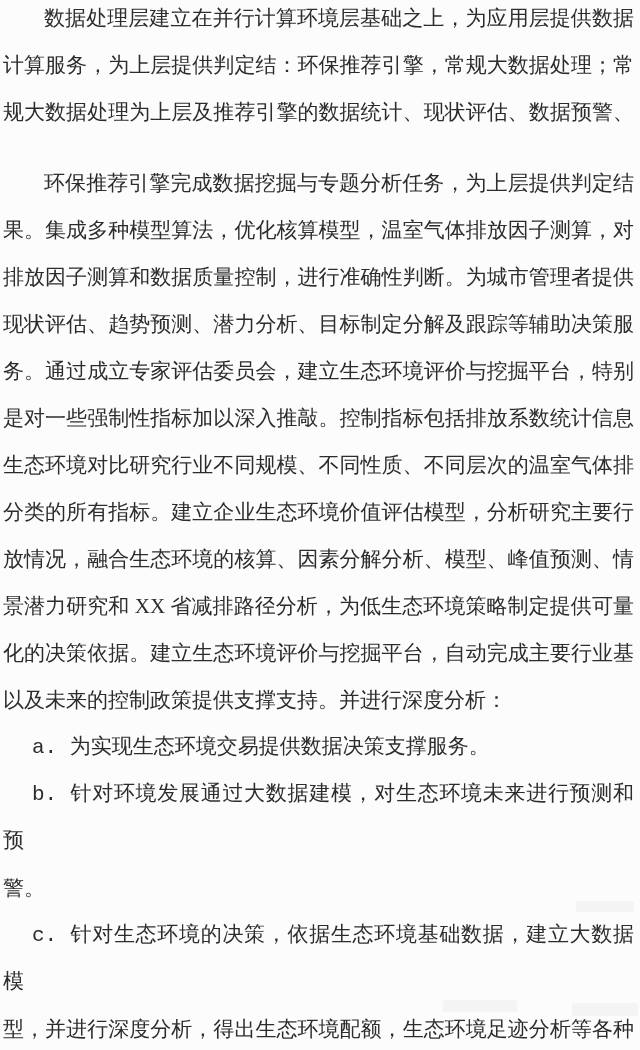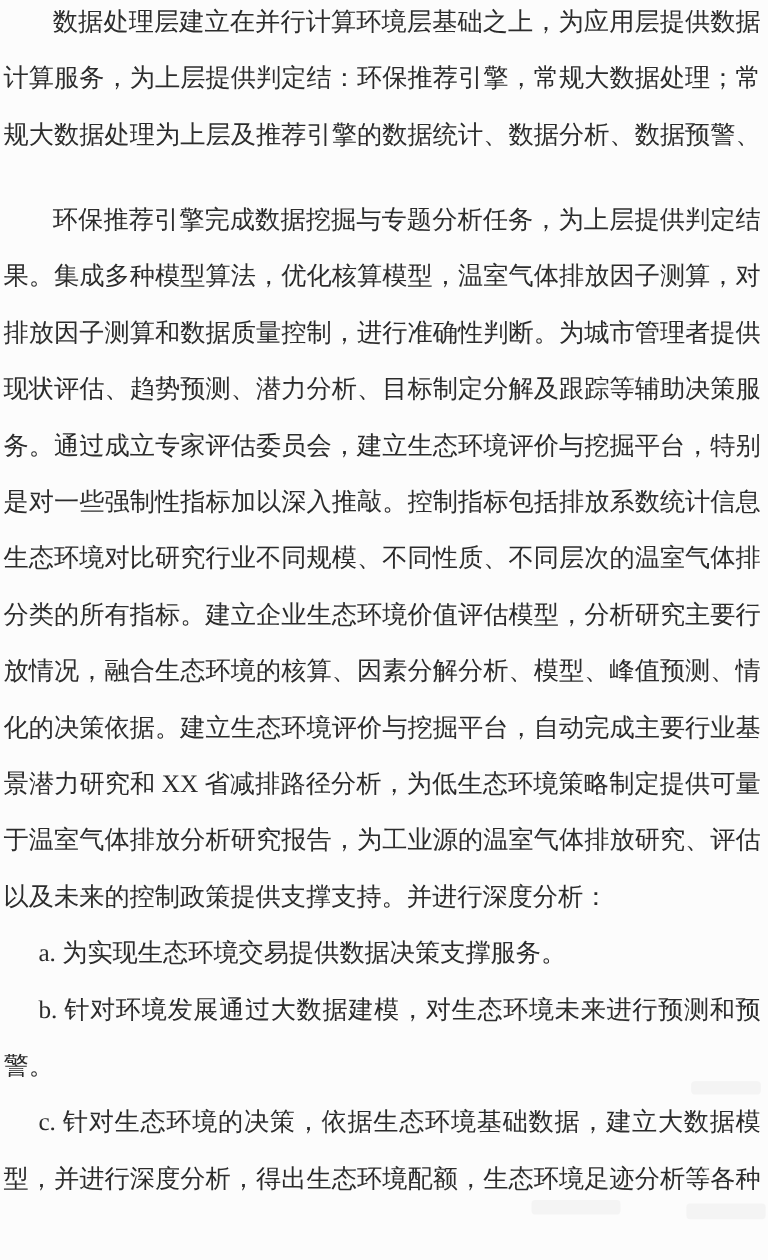--- a/index.html
+++ b/index.html
@@ -25,54 +25,53 @@
   .gap-before { margin-top: 24px; }
   .line {
     text-align: justify;
     text-justify: inter-character;
     min-height: 47px;
   }
   .line.fill {
     text-align-last: justify;
   }
   .p-main > .line:first-child { text-indent: 41px; }
-  .p-item > .line:first-child { text-indent: 29px; }
+  .p-item > .line:first-child { text-indent: 29px; font-family: Liberation Mono, monospace; }
   .artifact {
     position: absolute;
     background: #efefef;
     opacity: 0.6;
     border-radius: 3px;
     pointer-events: none;
   }
   .a1 { left: 443px; top: 1000px; width: 74px; height: 12px; }
   .a2 { left: 572px; top: 1003px; width: 66px; height: 13px; }
   .a3 { left: 576px; top: 901px; width: 58px; height: 11px; }
 </style>
 </head>
 <body style="background: rgb(252, 252, 252);">
 
 <div class="doc" id="doc" style="color: rgb(44, 44, 44);">
     <div class="para p-main">
       <div class="line fill">数据处理层建立在并行计算环境层基础之上，为应用层提供数据</div>
       <div class="line fill">计算服务，为上层提供判定结：环保推荐引擎，常规大数据处理；常</div>
-      <div class="line fill">规大数据处理为上层及推荐引擎的数据统计、数据分析、数据预警、</div>
+      <div class="line fill">规大数据处理为上层及推荐引擎的数据统计、现状评估、数据预警、</div>
     </div>
     <div class="para p-main gap-before">
       <div class="line fill">环保推荐引擎完成数据挖掘与专题分析任务，为上层提供判定结</div>
       <div class="line fill">果。集成多种模型算法，优化核算模型，温室气体排放因子测算，对</div>
       <div class="line fill">排放因子测算和数据质量控制，进行准确性判断。为城市管理者提供</div>
       <div class="line fill">现状评估、趋势预测、潜力分析、目标制定分解及跟踪等辅助决策服</div>
       <div class="line fill">务。通过成立专家评估委员会，建立生态环境评价与挖掘平台，特别</div>
       <div class="line fill">是对一些强制性指标加以深入推敲。控制指标包括排放系数统计信息</div>
       <div class="line fill">生态环境对比研究行业不同规模、不同性质、不同层次的温室气体排</div>
       <div class="line fill">分类的所有指标。建立企业生态环境价值评估模型，分析研究主要行</div>
       <div class="line fill">放情况，融合生态环境的核算、因素分解分析、模型、峰值预测、情</div>
+      <div class="line fill">景潜力研究和 XX 省减排路径分析，为低生态环境策略制定提供可量</div>
       <div class="line fill">化的决策依据。建立生态环境评价与挖掘平台，自动完成主要行业基</div>
-      <div class="line fill">景潜力研究和 XX 省减排路径分析，为低生态环境策略制定提供可量</div>
-      <div class="line fill">于温室气体排放分析研究报告，为工业源的温室气体排放研究、评估</div>
       <div class="line">以及未来的控制政策提供支撑支持。并进行深度分析：</div>
     </div>
     <div class="para p-item">
       <div class="line">a. 为实现生态环境交易提供数据决策支撑服务。</div>
     </div>
     <div class="para p-item">
       <div class="line fill">b. 针对环境发展通过大数据建模，对生态环境未来进行预测和预</div>
       <div class="line">警。</div>
     </div>
     <div class="para p-item">

